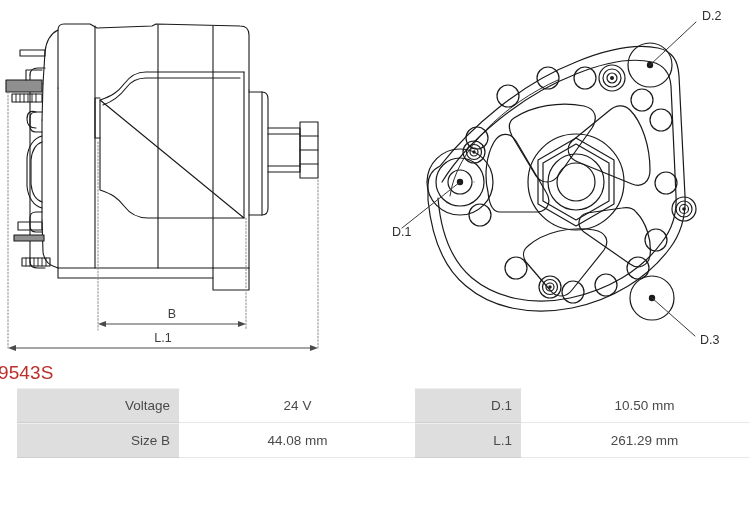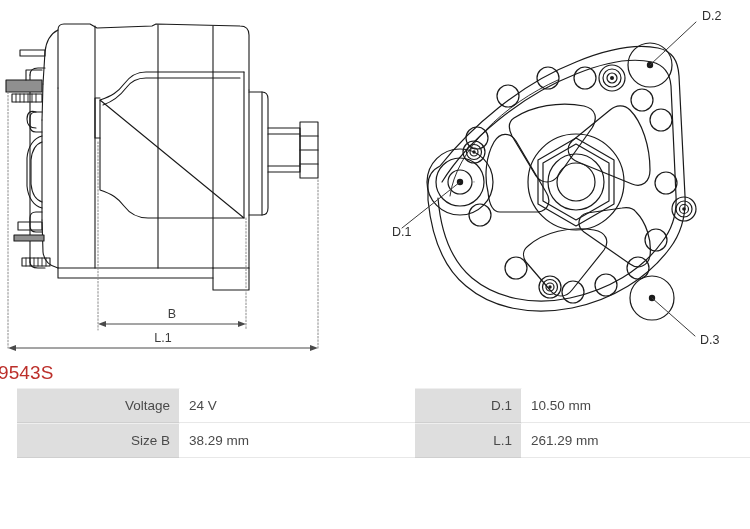--- a/index.html
+++ b/index.html
@@ -65,21 +65,21 @@
   }
   #spec-table td.lbl {
     background: #dedede;
     text-align: right;
     border-right: 1px solid #ffffff;
     border-top: 1px solid #efefef;
     border-bottom: 1px solid #cfcfcf;
   }
   #spec-table td.val {
     background: #ffffff;
-    text-align: left;
+    text-align: center;
   }
   #spec-table col.c1 { width: 163px; }
   #spec-table col.c2 { width: 235px; }
   #spec-table col.c3 { width: 107px; }
   #spec-table col.c4 { width: 245px; }
 </style>
 </head>
 <body>
 
 <div id="page">
@@ -309,20 +309,20 @@
     </colgroup>
     <tbody>
       <tr>
         <td class="lbl">Voltage</td>
         <td class="val">24 V</td>
         <td class="lbl">D.1</td>
         <td class="val">10.50 mm</td>
       </tr>
       <tr>
         <td class="lbl">Size B</td>
-        <td class="val">38.29 mm</td>
+        <td class="val">44.08 mm</td>
         <td class="lbl">L.1</td>
         <td class="val">261.29 mm</td>
       </tr>
     </tbody>
   </table>
 
 </div>
 
 </body></html>

